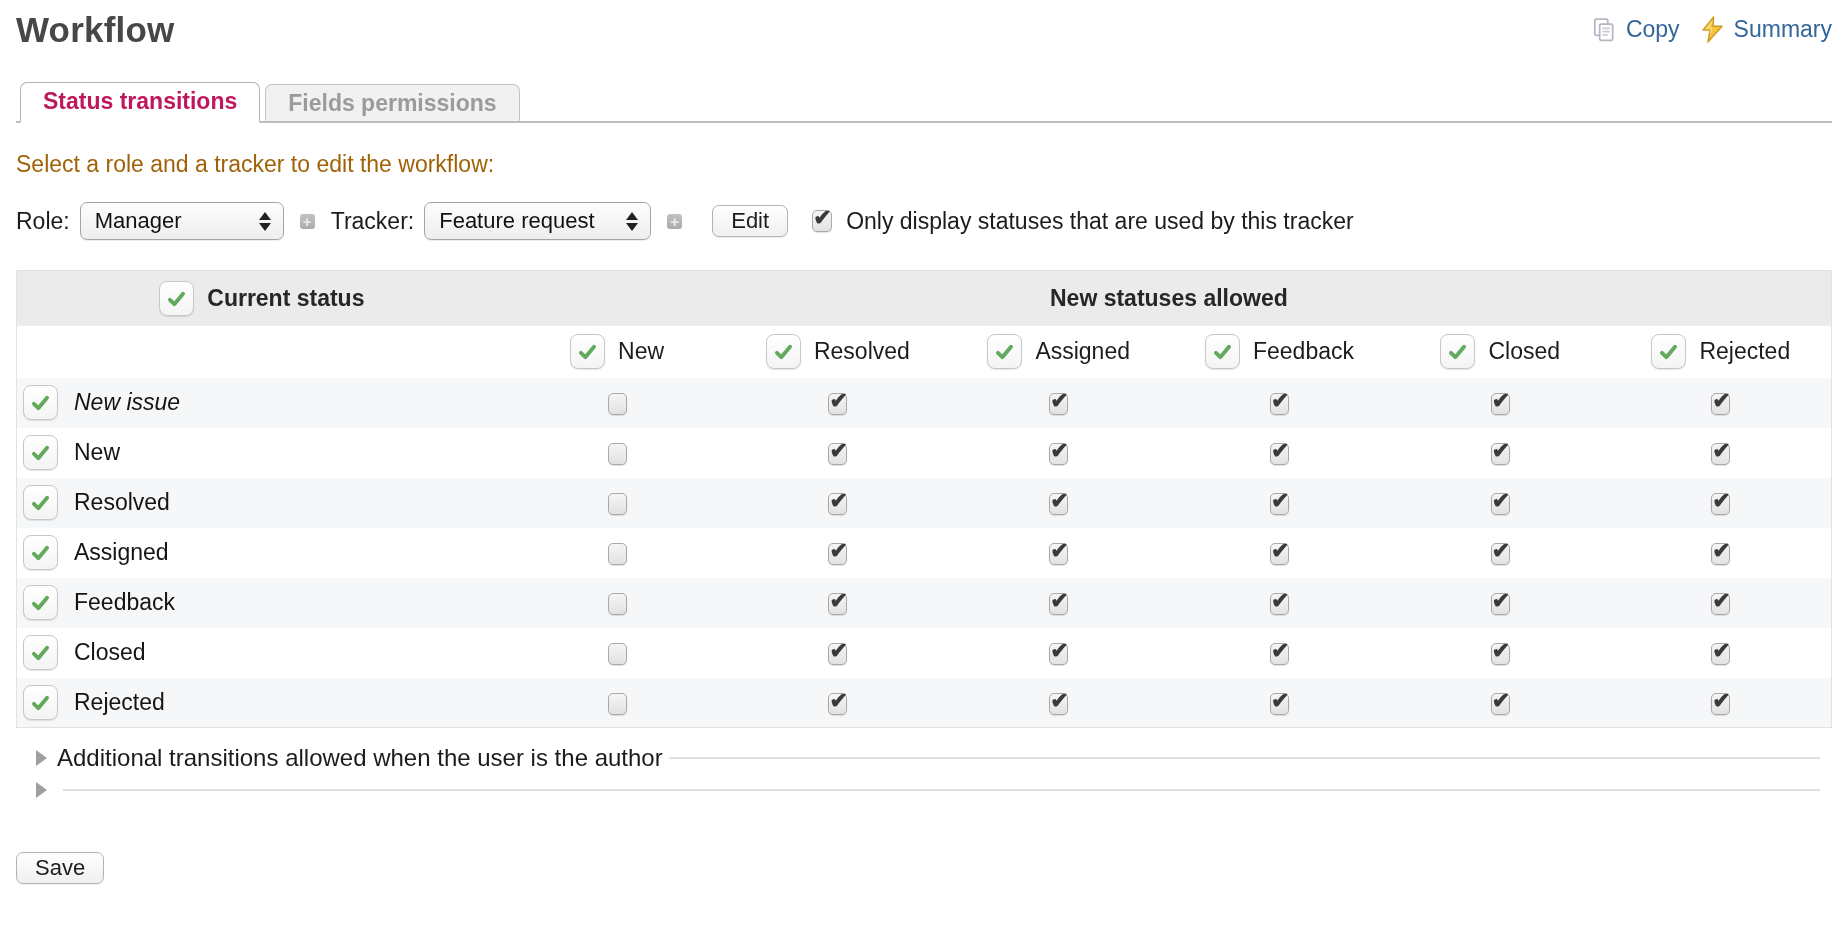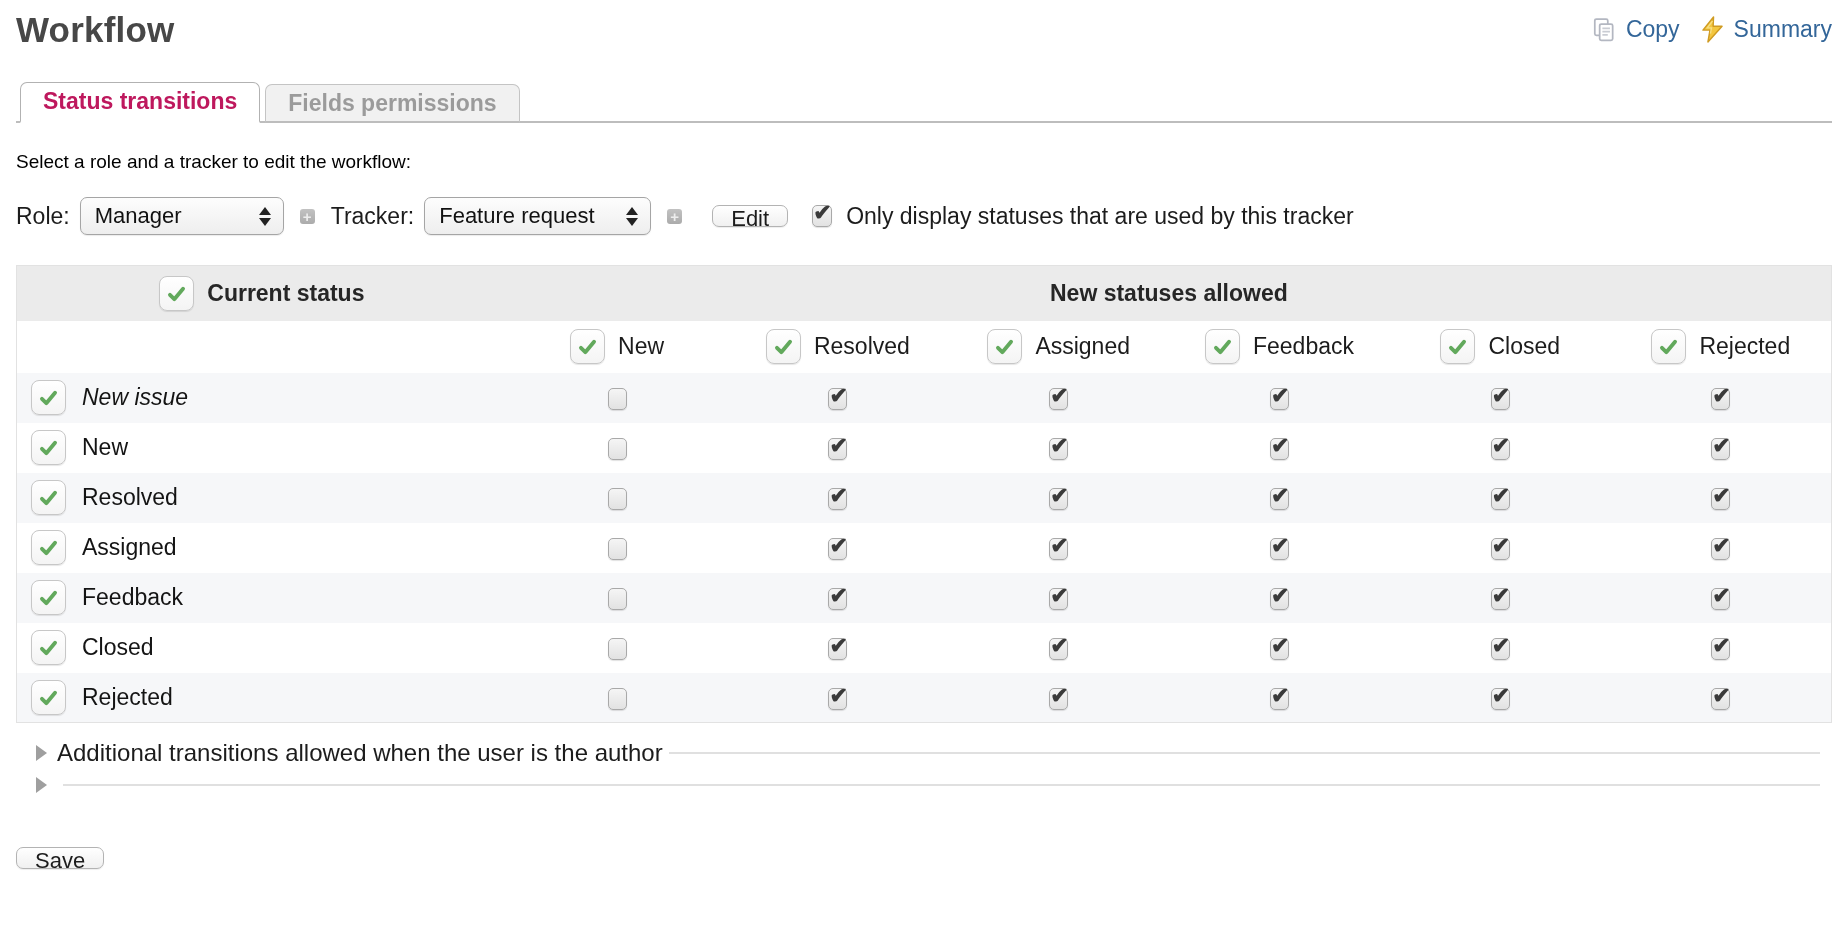--- a/index.html
+++ b/index.html
@@ -51,21 +51,21 @@
     color: #be185d;
     height: 41px;
   }
   .tab.inactive {
     background: #f1f1f1;
     color: #9b9b9b;
     border-bottom: 2px solid #bdbdbd;
   }
 
   
-  .intro { margin: 28px 0 0 0; font-size: 19px; color: #000000; }
+  .intro { margin: 28px 0 0 0; font-size: 23px; color: #a16207; }
 
   
   .filters { margin-top: 24px; display: flex; align-items: center; font-size: 23px; color: #1c1c1c; }
   .filters .lbl { margin-right: 10px; }
   .select {
     display: inline-flex; align-items: center; justify-content: space-between;
     height: 38px; padding: 0 12px 0 14px;
     border: 1px solid #a5a5a5; border-radius: 7px;
     background: linear-gradient(#fdfdfd, #eeeeee);
     box-shadow: 0 1px 1px rgba(0,0,0,0.08);
@@ -78,21 +78,21 @@
   .updown i.up   { border-bottom: 8px solid #222; }
   .updown i.down { border-top: 8px solid #222; }
   .plus-icon {
     width: 15px; height: 15px; border-radius: 3px;
     background: linear-gradient(#c2c2c2, #ababab);
     color: #ededed; font-size: 15px; line-height: 13px; font-weight: bold;
     display: inline-flex; align-items: center; justify-content: center;
     margin: 0 16px; cursor: pointer;
   }
   .btn {
-    height: 22px; padding: 0 18px;
+    height: 32px; padding: 0 18px;
     border: 1px solid #b3b3b3; border-radius: 7px;
     background: linear-gradient(#ffffff, #f0f0f0);
     box-shadow: 0 1px 1px rgba(0,0,0,0.07);
     font-family: "Liberation Sans", sans-serif;
     font-size: 22px; color: #1c1c1c; cursor: pointer;
   }
   .filters .btn { margin-left: 14px; }
 
   
   .cb {
@@ -130,21 +130,21 @@
   table.workflow col.c-status { width: 12.16%; }
   tr.group-header { background: #ebebeb; height: 55px; }
   tr.group-header th { font-weight: bold; color: #262626; }
   th.current-status-cell { text-align: center; }
   .hdr-inline { display: inline-flex; align-items: center; gap: 13px; }
   tr.col-header { background: #ffffff; height: 52px; }
   tr.col-header th { font-weight: normal; color: #1c1c1c; text-align: center; }
   tbody tr { height: 50px; }
   tbody tr.odd { background: #f6f7f9; }
   tbody tr.even { background: #ffffff; }
-  td.row-label-cell { padding-left: 14px; }
+  td.row-label-cell { padding-left: 6px; }
   .row-label-inline { display: inline-flex; align-items: center; gap: 16px; }
   .row-label-inline .name { color: #141414; }
   .row-label-inline .name.italic { font-style: italic; }
   td.cb-cell { text-align: center; }
 
   
   .collapsibles { margin-top: 14px; }
   .collapsible { display: flex; align-items: center; height: 32px; font-size: 24px; color: #1c1c1c; padding-left: 20px; }
   .tri {
     width: 0; height: 0; flex: none;

